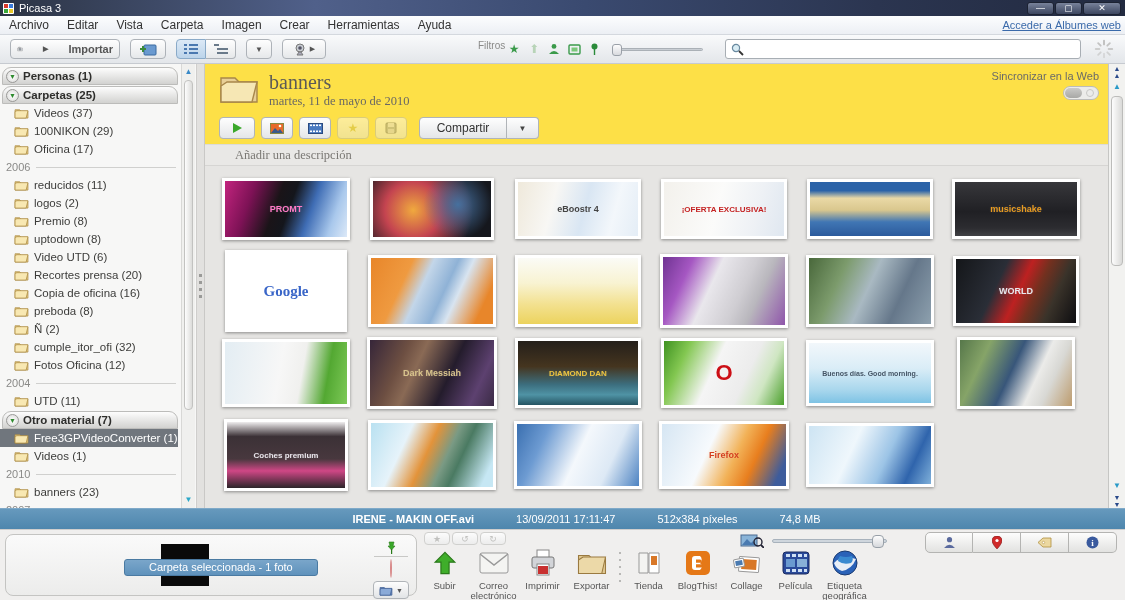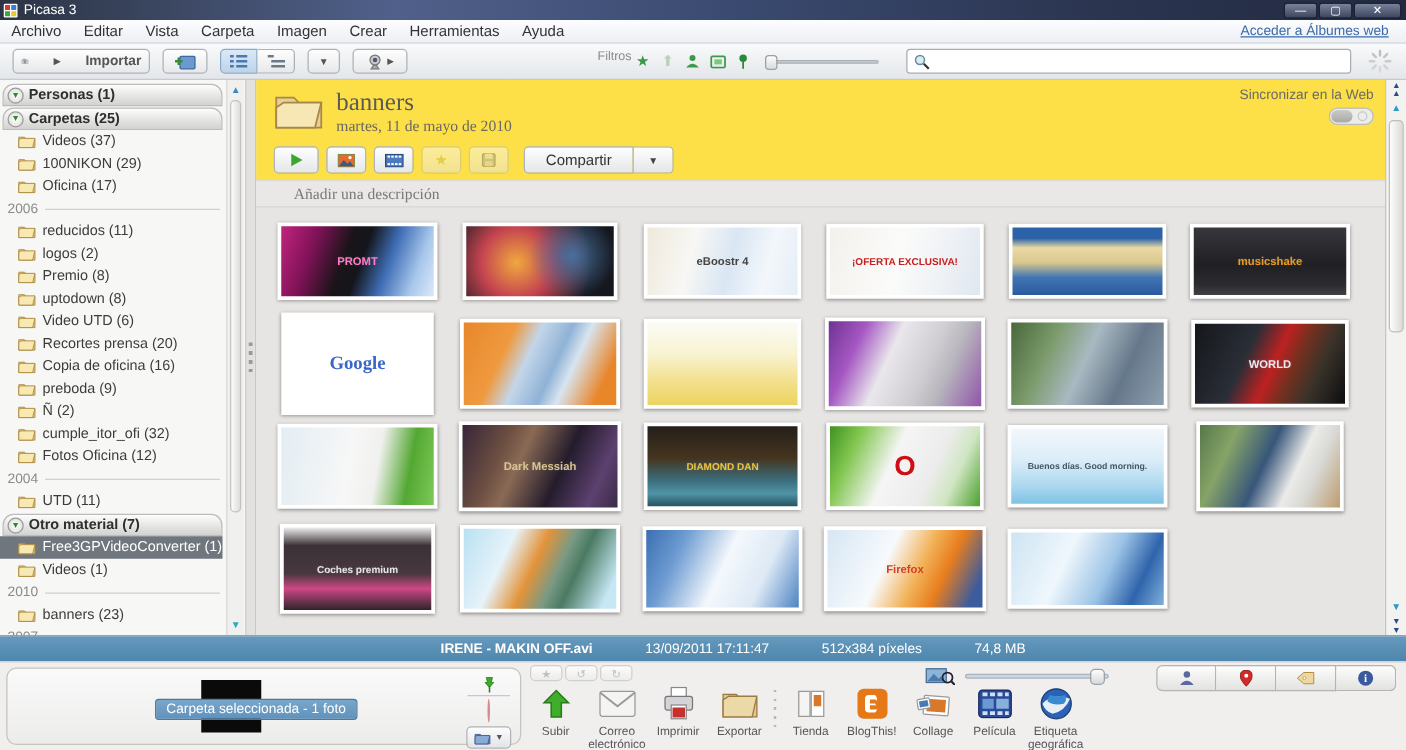--- a/index.html
+++ b/index.html
@@ -17,21 +17,21 @@
   .winbtns { margin-left:auto; display:flex; gap:1px; padding-right:4px; }
   .wb { width:27px; height:13px; font-size:9px; line-height:11px; text-align:center; color:#fff;
     background:linear-gradient(#78829a,#3c4660); border:1px solid #1c2232; border-radius:3px; cursor:default;}
   .wb.close { width:38px; }
 
   
   .menubar { position:absolute; top:16px; left:0; right:0; height:19px;
     background:linear-gradient(#fcfdfe,#eceff4); border-bottom:1px solid #d4d8de;
     display:flex; align-items:center; font-size:12px; color:#333; }
   .menu-item { padding:0 9px; }
-  .weblink { margin-left:auto; padding-right:14px; font-size:11px; color:#3a6aaa; text-decoration:underline; }
+  .weblink { margin-left:auto; padding-right:4px; font-size:11px; color:#3a6aaa; text-decoration:underline; }
 
   
   .toolbar { position:absolute; top:35px; left:0; right:0; height:29px;
     background:linear-gradient(#f9fafb,#e3e6ea); border-bottom:1px solid #c6cad0;
     display:flex; align-items:center; padding:0 10px; }
   .tbtn { height:20px; background:linear-gradient(#fefefe,#e6e8ea); border:1px solid #adb2b8;
     border-radius:4px; display:flex; align-items:center; justify-content:center; font-size:11px; color:#444; padding:0 6px; }
   .import-btn { width:110px; gap:20px; font-weight:bold; color:#555;}
   .caret { font-size:7px; color:#555; }
   .tb-gap { width:10px; }
@@ -106,21 +106,21 @@
   .statusbar { position:absolute; left:0; right:0; bottom:71px; height:21px; background:linear-gradient(#6699bd,#4e86ad);
     border-top:1px solid #7fa9c8; display:flex; align-items:center; justify-content:center; gap:42px; color:#fff; font-size:11px; }
   .statusbar .fn { font-weight:bold;margin-left:48px; }
 
   
   .bottombar { position:absolute; left:0; right:0; bottom:0; height:71px; background:#f0efee; border-top:1px solid #cfcecd; }
   .tray { position:absolute; left:5px; top:4px; width:412px; height:62px; background:linear-gradient(#fafafa,#ececeb);
     border:1px solid #c4c4c2; border-radius:8px; }
   .tray-thumb { position:absolute; left:155px; top:9px; width:48px; height:42px; background:#0a0a0a; }
   .tray-badge { position:absolute; left:118px; top:24px; background:linear-gradient(#7aa6ca,#5f92bc); border:1px solid #4a7aa2;
-    border-radius:3px; color:#fff; font-size:11px; padding:1px 8px 2px; white-space:nowrap; }
+    border-radius:3px; color:#fff; font-size:11px; padding:1px 24px 2px; white-space:nowrap; }
   .tray-side { position:absolute; right:6px; top:4px; width:38px; display:flex; flex-direction:column; align-items:center; gap:3px;}
   .tray-pinbtn { width:34px; height:18px; border-bottom:1px solid #c8c8c6; display:flex; align-items:center; justify-content:center;}
   .tray-circle { width:12px; height:12px; border:1.5px solid #d88a8a; border-radius:50%; }
   .tray-folderbtn { width:36px; height:18px; background:linear-gradient(#fdfdfd,#e2e4e6); border:1px solid #b0b4b8; border-radius:4px;
     display:flex; align-items:center; justify-content:center; gap:3px; font-size:7px; color:#555; }
   .mini-btns { position:absolute; left:424px; top:2px; display:flex; gap:2px; }
   .mini { width:26px; height:13px; background:linear-gradient(#fcfcfc,#ececec); border:1px solid #d0d0ce; border-radius:4px;
     font-size:9px; color:#c0c0be; display:flex; align-items:center; justify-content:center; }
   .actions { position:absolute; left:420px; top:16px; display:flex; align-items:flex-start; }
   .action { width:49px; display:flex; flex-direction:column; align-items:center; gap:1px; }
@@ -381,21 +381,21 @@
             </span>
             <span class="lbl">Copia de oficina (16)</span>
           </div>
           <div class="side-row folder">
             <span class="fico">
               <svg width="15" height="12" viewBox="0 0 16 13">
                 <path d="M1 3 h5 l1.5 1.5 H15 V12 H1z" fill="#eccf8e" stroke="#ab8a3e" stroke-width=".8"></path>
                 <path d="M1 5 L3 4 h12 l-2 8 H1z" fill="#f8e8b2" stroke="#ab8a3e" stroke-width=".8"></path>
               </svg>
             </span>
-            <span class="lbl">preboda (9)</span>
+            <span class="lbl">preboda (8)</span>
           </div>
           <div class="side-row folder">
             <span class="fico">
               <svg width="15" height="12" viewBox="0 0 16 13">
                 <path d="M1 3 h5 l1.5 1.5 H15 V12 H1z" fill="#eccf8e" stroke="#ab8a3e" stroke-width=".8"></path>
                 <path d="M1 5 L3 4 h12 l-2 8 H1z" fill="#f8e8b2" stroke="#ab8a3e" stroke-width=".8"></path>
               </svg>
             </span>
             <span class="lbl">Ñ (2)</span>
           </div>

